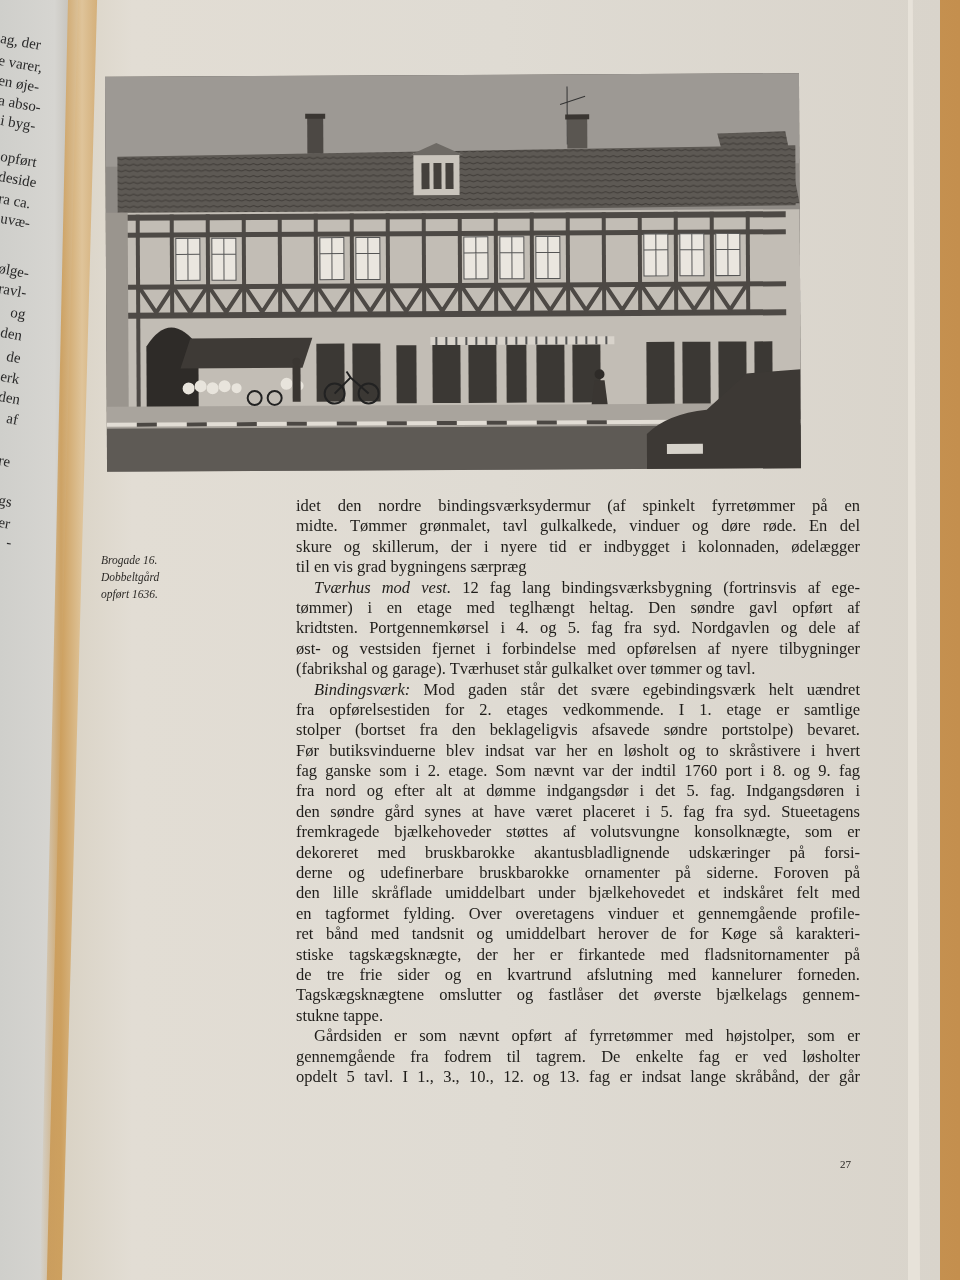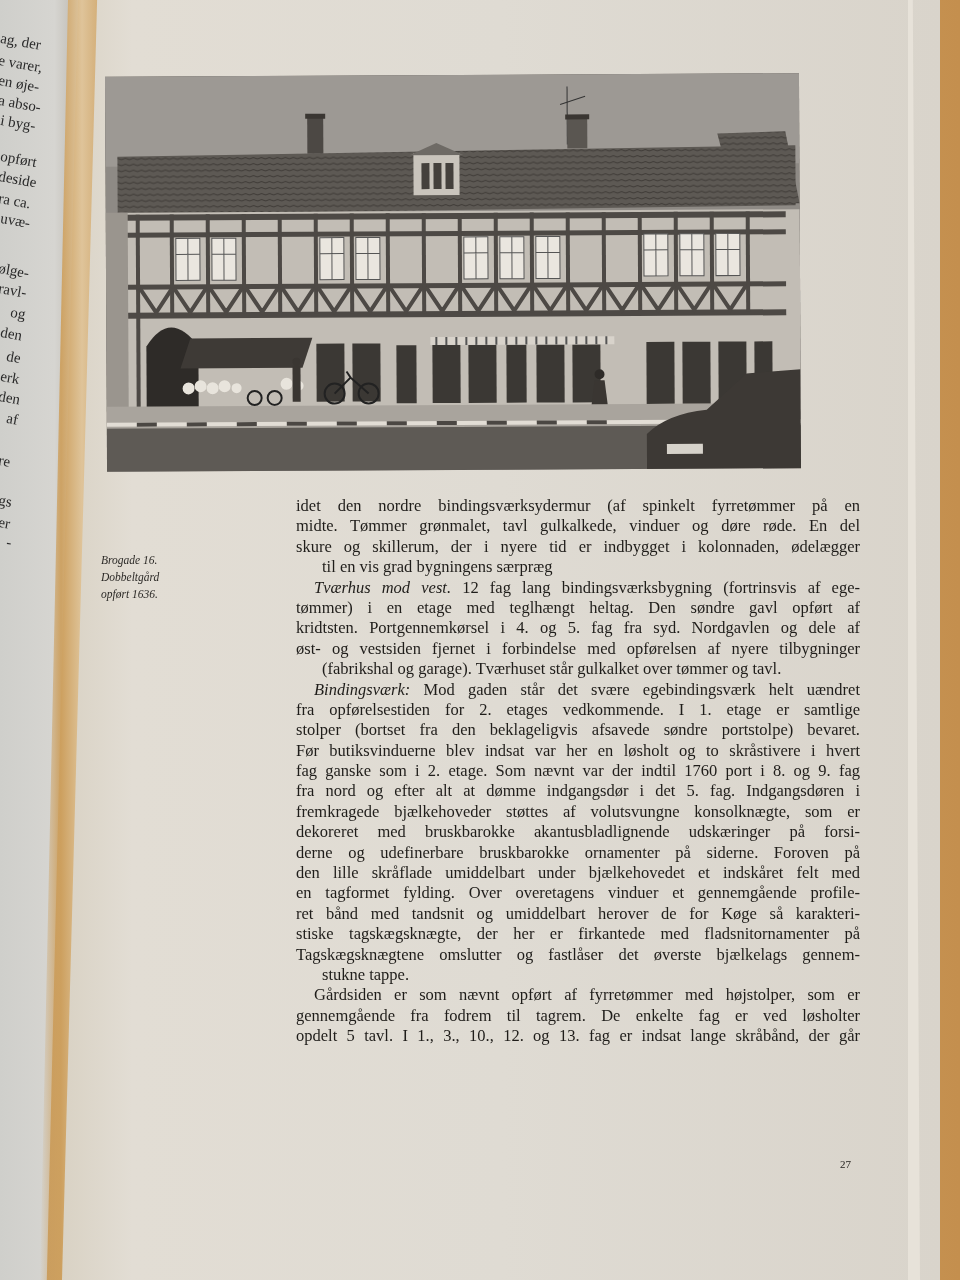--- a/index.html
+++ b/index.html
@@ -46,21 +46,21 @@
     position:absolute; left:101px; top:506px; width:120px;
     font-style:italic; font-size:11.5px; line-height:17px; color:#2c2a27;margin-top:46px;
   }
   .body-text {
     position:absolute; left:296px; top:496px; width:564px;
     font-size:16.5px; line-height:20.4px; color:#1f1d1a;
     text-align:justify;
   }
   .body-text em { font-style:italic; }
   .line { display:block; text-align:justify; text-align-last:justify; height:20.4px; white-space:nowrap; overflow:visible; }
-  .line.last { text-align-last:left;margin-left:26px; }
+  .line.last { text-align-last:left; }
   .page-number {
     position:absolute; left:840px; top:1158px; font-size:11px; color:#1f1d1a;
   }
 </style>
 </head>
 <body>
 
 <div class="left-page" id="leftpage">
     <span class="frag" style="left: 2px; top: 30px;">ag, der</span>
     <span class="frag" style="left: 0px; top: 52px;">e varer,</span>
@@ -252,27 +252,29 @@
   <span class="line">tømmer) i en etage med teglhængt heltag. Den søndre gavl opført af</span>
   <span class="line">kridtsten. Portgennemkørsel i 4. og 5. fag fra syd. Nordgavlen og dele af</span>
   <span class="line">øst- og vestsiden fjernet i forbindelse med opførelsen af nyere tilbygninger</span>
   <span class="line last">(fabrikshal og garage). Tværhuset står gulkalket over tømmer og tavl.</span>
   <span class="line" style="padding-left:18px;"><em>Bindingsværk:</em> <span>Mod gaden står det svære egebindingsværk helt uændret</span></span>
   <span class="line">fra opførelsestiden for 2. etages vedkommende. I 1. etage er samtlige</span>
   <span class="line">stolper (bortset fra den beklageligvis afsavede søndre portstolpe) bevaret.</span>
   <span class="line">Før butiksvinduerne blev indsat var her en løsholt og to skråstivere i hvert</span>
   <span class="line">fag ganske som i 2. etage. Som nævnt var der indtil 1760 port i 8. og 9. fag</span>
   <span class="line">fra nord og efter alt at dømme indgangsdør i det 5. fag. Indgangsdøren i</span>
+  <span class="line">den søndre gård synes at have været placeret i 5. fag fra syd. Stueetagens</span>
   <span class="line">fremkragede bjælkehoveder støttes af volutsvungne konsolknægte, som er</span>
   <span class="line">dekoreret med bruskbarokke akantusbladlignende udskæringer på forsi-</span>
   <span class="line">derne og udefinerbare bruskbarokke ornamenter på siderne. Foroven på</span>
   <span class="line">den lille skråflade umiddelbart under bjælkehovedet et indskåret felt med</span>
   <span class="line">en tagformet fylding. Over overetagens vinduer et gennemgående profile-</span>
   <span class="line">ret bånd med tandsnit og umiddelbart herover de for Køge så karakteri-</span>
   <span class="line">stiske tagskægsknægte, der her er firkantede med fladsnitornamenter på</span>
+  <span class="line">de tre frie sider og en kvartrund afslutning med kannelurer forneden.</span>
   <span class="line">Tagskægsknægtene omslutter og fastlåser det øverste bjælkelags gennem-</span>
   <span class="line last">stukne tappe.</span>
   <span class="line" style="padding-left:18px;">Gårdsiden er som nævnt opført af fyrretømmer med højstolper, som er</span>
   <span class="line">gennemgående fra fodrem til tagrem. De enkelte fag er ved løsholter</span>
   <span class="line">opdelt 5 tavl. I 1., 3., 10., 12. og 13. fag er indsat lange skråbånd, der går</span>
 </div>
 
 <div class="page-number">27</div>
 
 </body></html>

